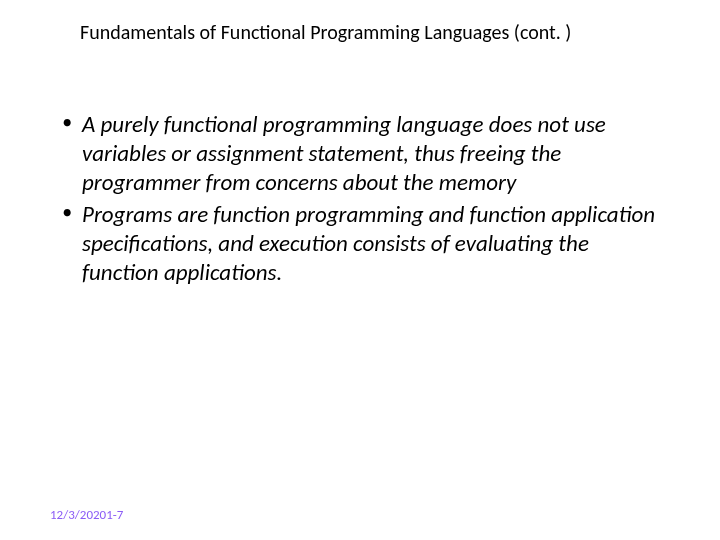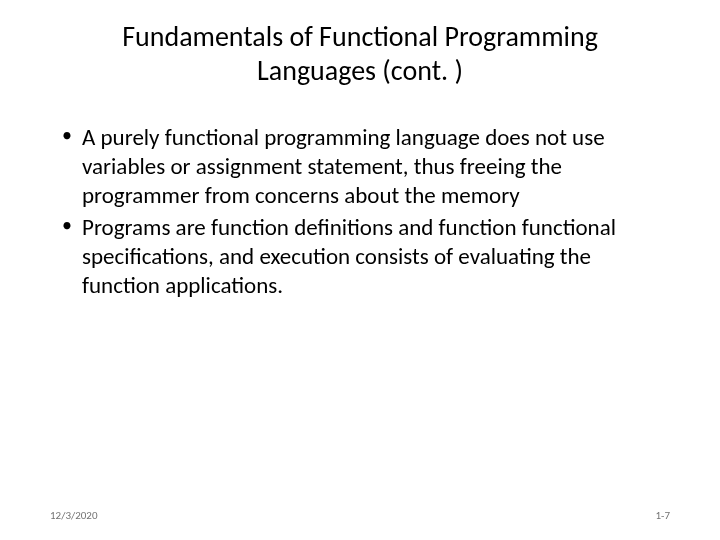--- a/index.html
+++ b/index.html
@@ -16,29 +16,30 @@
       position: relative;
       overflow: hidden;
     }
     .slide {
       width: 100%;
       height: 100%;
       padding: 20px 50px 40px 50px;
       position: relative;
     }
     .title {
-      text-align: center;
-      font-size: 28px;
+      text-align: left;
+      font-size: 20px;
       font-weight: normal;
       line-height: 1.2;
-      margin-bottom: 36px;
+      margin-bottom: 66px;
       padding: 0 30px;
     }
     .content {
       padding-left: 10px;
+      font-style: italic;
     }
     .bullet-list {
       list-style: none;
     }
     .bullet-item {
       font-size: 23px;
       line-height: 1.25;
       margin-bottom: 4px;
       padding-left: 22px;
       position: relative;
@@ -49,35 +50,34 @@
       left: 2px;
       top: 0;
       font-size: 20px;
     }
     .footer {
       position: absolute;
       bottom: 18px;
       left: 50px;
       right: 50px;
       display: flex;
-      justify-content: space-between;
-      font-size: 11px;
-      color: #737373;
+      font-size: 13px;
+      color: #8b5cf6;
     }
   </style>
 </head>
 <body>
 
 <div class="slide">
   <h1 class="title">Fundamentals of Functional Programming Languages (cont. )</h1>
 
   <div class="content">
     <ul class="bullet-list">
       <li class="bullet-item">A purely functional programming language does not use variables or assignment statement, thus freeing the programmer from concerns about the memory</li>
-      <li class="bullet-item">Programs are function definitions and function functional specifications, and execution consists of evaluating the function applications.</li>
+      <li class="bullet-item">Programs are function programming and function application specifications, and execution consists of evaluating the function applications.</li>
     </ul>
   </div>
 
   <div class="footer">
     <span>12/3/2020</span>
     <span>1-7</span>
   </div>
 </div>
 
 </body></html>

